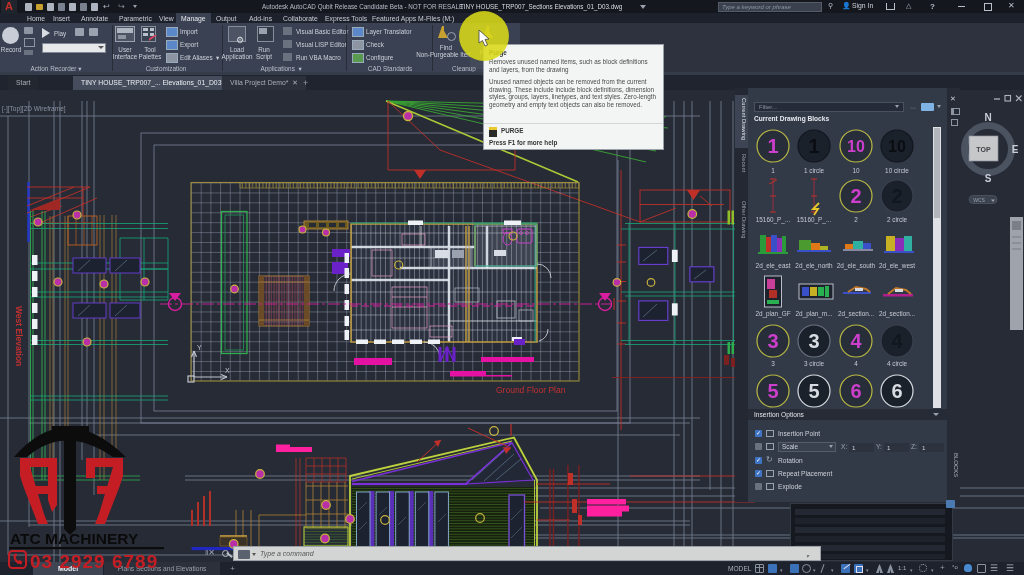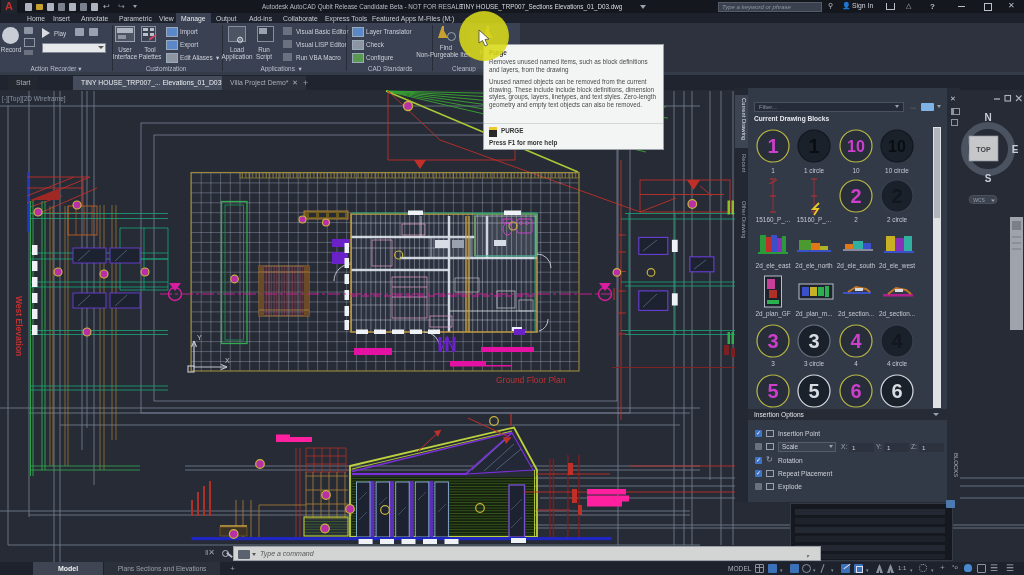--- a/index.html
+++ b/index.html
@@ -17,21 +17,21 @@
 .rsep{position:absolute;top:2px;width:1px;height:46px;background:#272c37;}
 .rlabel{position:absolute;top:42px;font-size:6.4px;color:#b9bfca;transform:translateX(-50%);white-space:nowrap;}
 .rtxt{position:absolute;font-size:6.3px;color:#ccd1da;white-space:nowrap;}
 .rtxtc{position:absolute;font-size:6.3px;color:#ccd1da;text-align:center;transform:translateX(-50%);white-space:nowrap;line-height:7.2px;}
 #ribbonbot{position:absolute;left:0;top:49px;width:1024px;height:3px;background:#343b49;}
 
 #filetabs{left:0;top:75px;width:1024px;height:15px;background:#20242e;}
 .ftab{position:absolute;top:1px;height:14px;line-height:14px;font-size:6.8px;color:#a9aeb9;padding:0 8px;background:#262b35;}
 .ftab.act{background:#454d5d;color:#eceef2;}
 
-#canvas{left:0;top:90px;width:1024px;height:472px;background:#262b36;}
+#canvas{left:0;top:100px;width:1024px;height:472px;background:#262b36;}
 
 #cmdbar{left:233px;top:546px;width:588px;height:15px;background:#d3d5d5;border:1px solid #9aa0a6;box-sizing:border-box;color:#555;font-size:7px;font-style:italic;line-height:13px;}
 
 #statusbar{left:0;top:562px;width:1024px;height:13px;background:#1d222c;}
 .sic{position:absolute;top:2px;width:9px;height:9px;border-radius:1px;}
 
 #tooltip{left:483px;top:44px;width:181px;height:106px;background:#f3f4f4;border:1px solid #9aa0a8;box-sizing:border-box;font-size:6.3px;color:#4a4a4a;line-height:7.6px;}
 
 #palette{left:735px;top:88px;width:225px;height:414px;}
 .brow{position:absolute;font-size:6.6px;color:#ccd1da;}
@@ -762,14 +762,36 @@
   <div class="abs" style="left:919px;top:2px;width:8px;height:8px;border-radius:50%;border:1.5px dotted #9aa1ac;box-sizing:border-box;"></div>
   <div class="abs" style="left:931px;top:5px;color:#8a92a0;font-size:5px;">▾</div>
   <div class="abs" style="left:940px;top:1px;color:#9aa1ac;font-size:8px;">+</div>
   <div class="abs" style="left:952px;top:2px;color:#a9aeb9;font-size:6px;">°o</div>
   <div class="abs" style="left:964px;top:2px;width:8px;height:8px;border-radius:50% 50% 40% 40%;background:#4a8ad0;"></div>
   <div class="sic" style="left:977px;border:1px solid #8a92a0;box-sizing:border-box;"></div>
   <div class="abs" style="left:990px;top:1px;color:#a9aeb9;font-size:9px;">☰</div>
   <div class="abs" style="left:1006px;top:1px;color:#a9aeb9;font-size:9px;">☰</div>
 </div>
 
+<div class="abs" style="left:0px;top:420px;width:180px;height:155px;">
+  <svg width="180" height="155" viewBox="0 0 180 155" xmlns="http://www.w3.org/2000/svg" font-family="Liberation Sans,sans-serif">
+    <path d="M14 37 Q65 -22 126 37 L113 37 Q65 4 27 37 Z" fill="#0c0c0c"></path>
+
+    <path d="M20 38 H57 V47 H30 L44 94 L48 104 H38 L24 68 L20 56 Z" fill="#c41e24"></path>
+    <path d="M48 47 H57 V85 L52 92 L48 80 Z" fill="#c41e24"></path>
+    <rect x="28" y="66" width="24" height="8" fill="#c41e24"></rect>
+
+    <path d="M123 38 H86 V47 H113 L99 94 L95 104 H105 L119 68 L123 56 Z" fill="#c41e24"></path>
+    <path d="M86 47 V58 H95 V47 Z" fill="#c41e24"></path>
+    <rect x="97" y="66" width="19" height="8" fill="#c41e24"></rect>
+
+    <rect x="52" y="6" width="37" height="11" fill="#0c0c0c"></rect>
+    <rect x="64" y="8" width="12" height="101" fill="#0c0c0c"></rect>
+    <path d="M64 109 h12 l-6 6 z" fill="#0c0c0c"></path>
+    <text x="10" y="124" font-size="15.5" font-weight="bold" fill="#0a0a0a">ATC MACHINERY</text>
+    <rect x="9" y="127" width="155" height="2.2" fill="#0c0c0c"></rect>
+    <rect x="9" y="131" width="17" height="17" rx="3.5" fill="none" stroke="#c41e24" stroke-width="2"></rect>
+    <path d="M13.5 135 q0 9 8 9.5 l0.8 -3 l-2.8 -1.5 l-1.5 1 q-2 -1.5 -2.5 -4 l1.5 -1 l-0.8 -3 z" fill="#c41e24"></path>
+    <text x="30" y="148" font-size="19" font-weight="bold" fill="#c41e24" letter-spacing="1">03 2929 6789</text>
+  </svg>
+</div>
 
 </div>
 
 </body></html>

